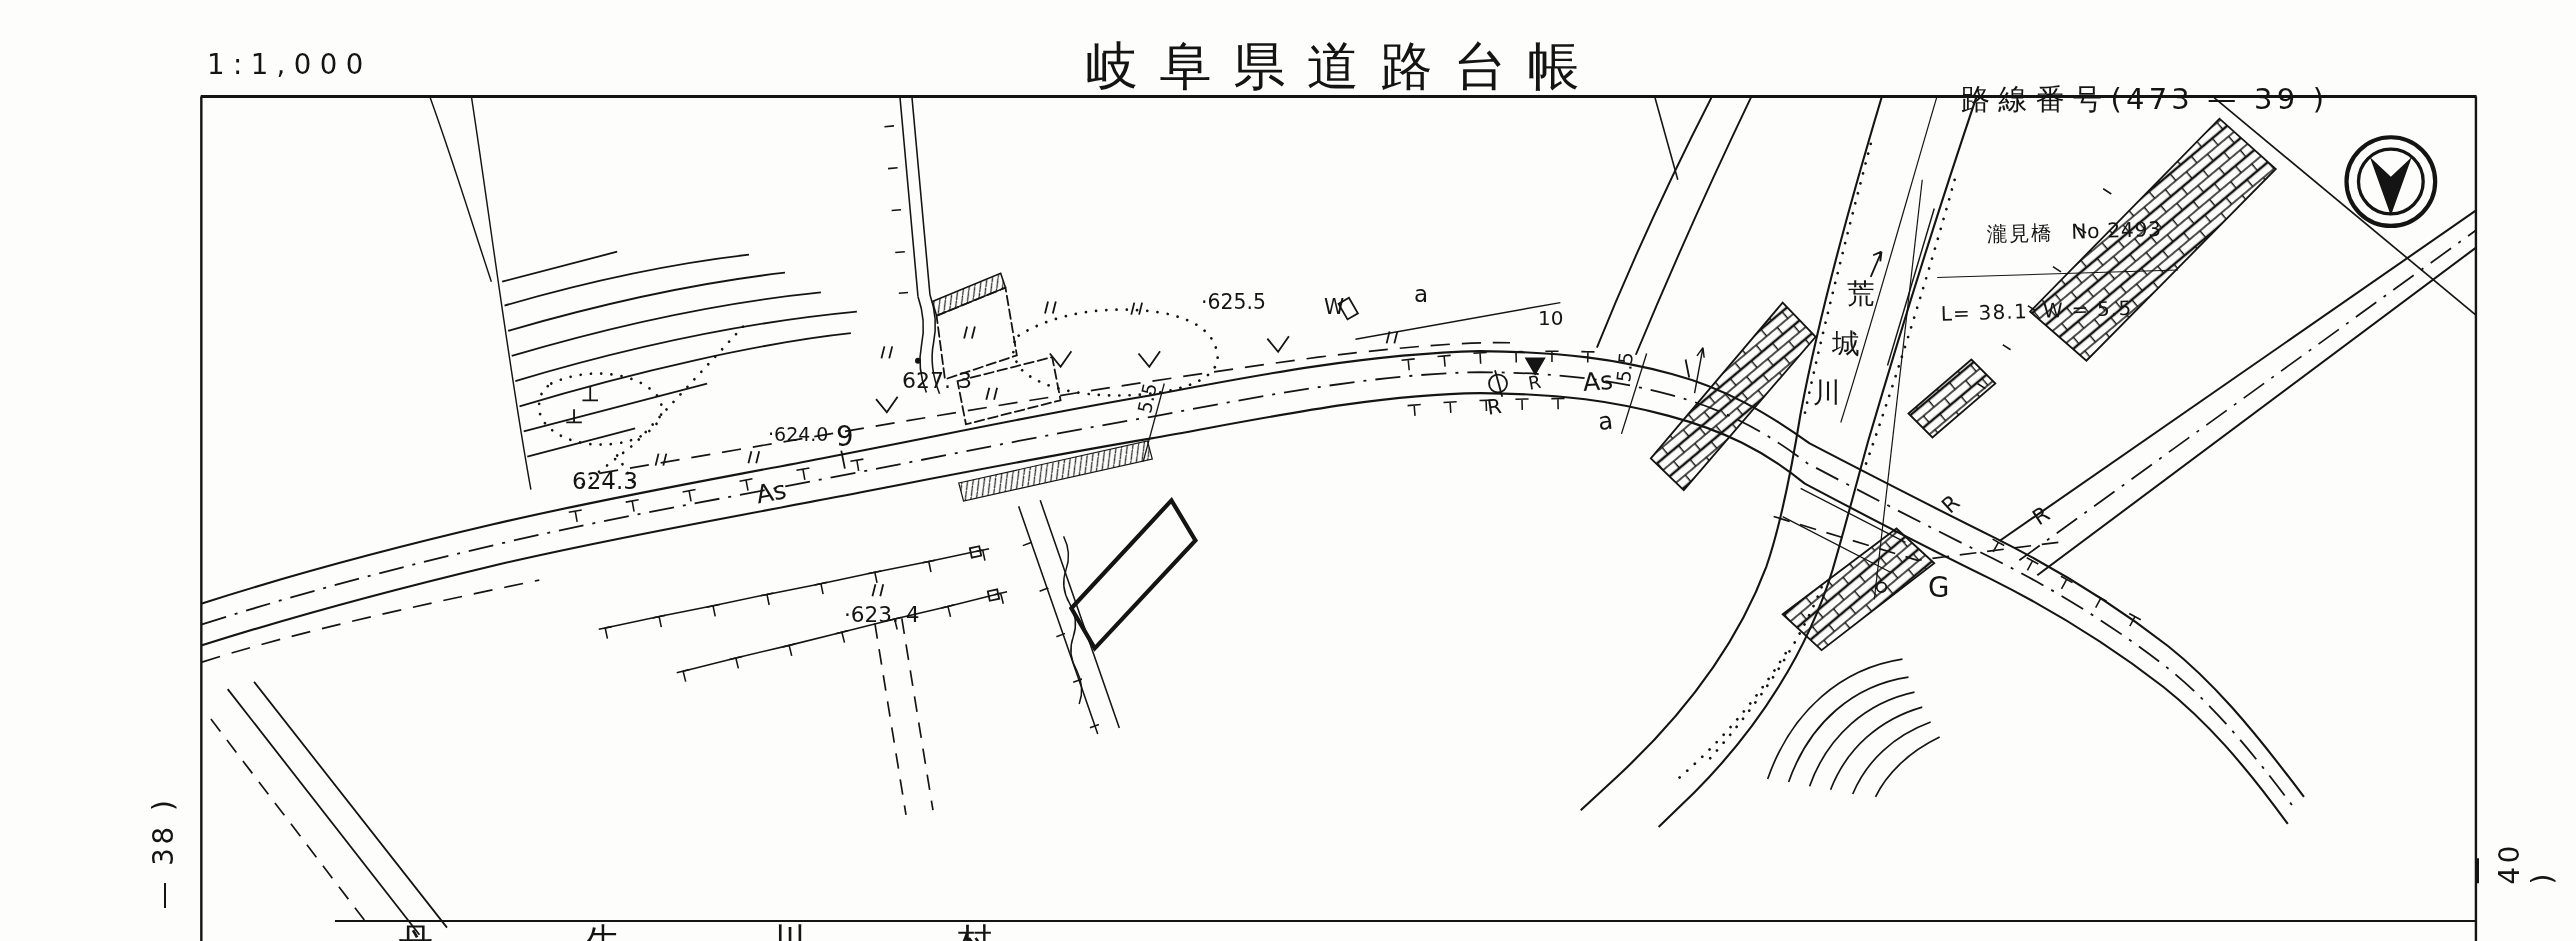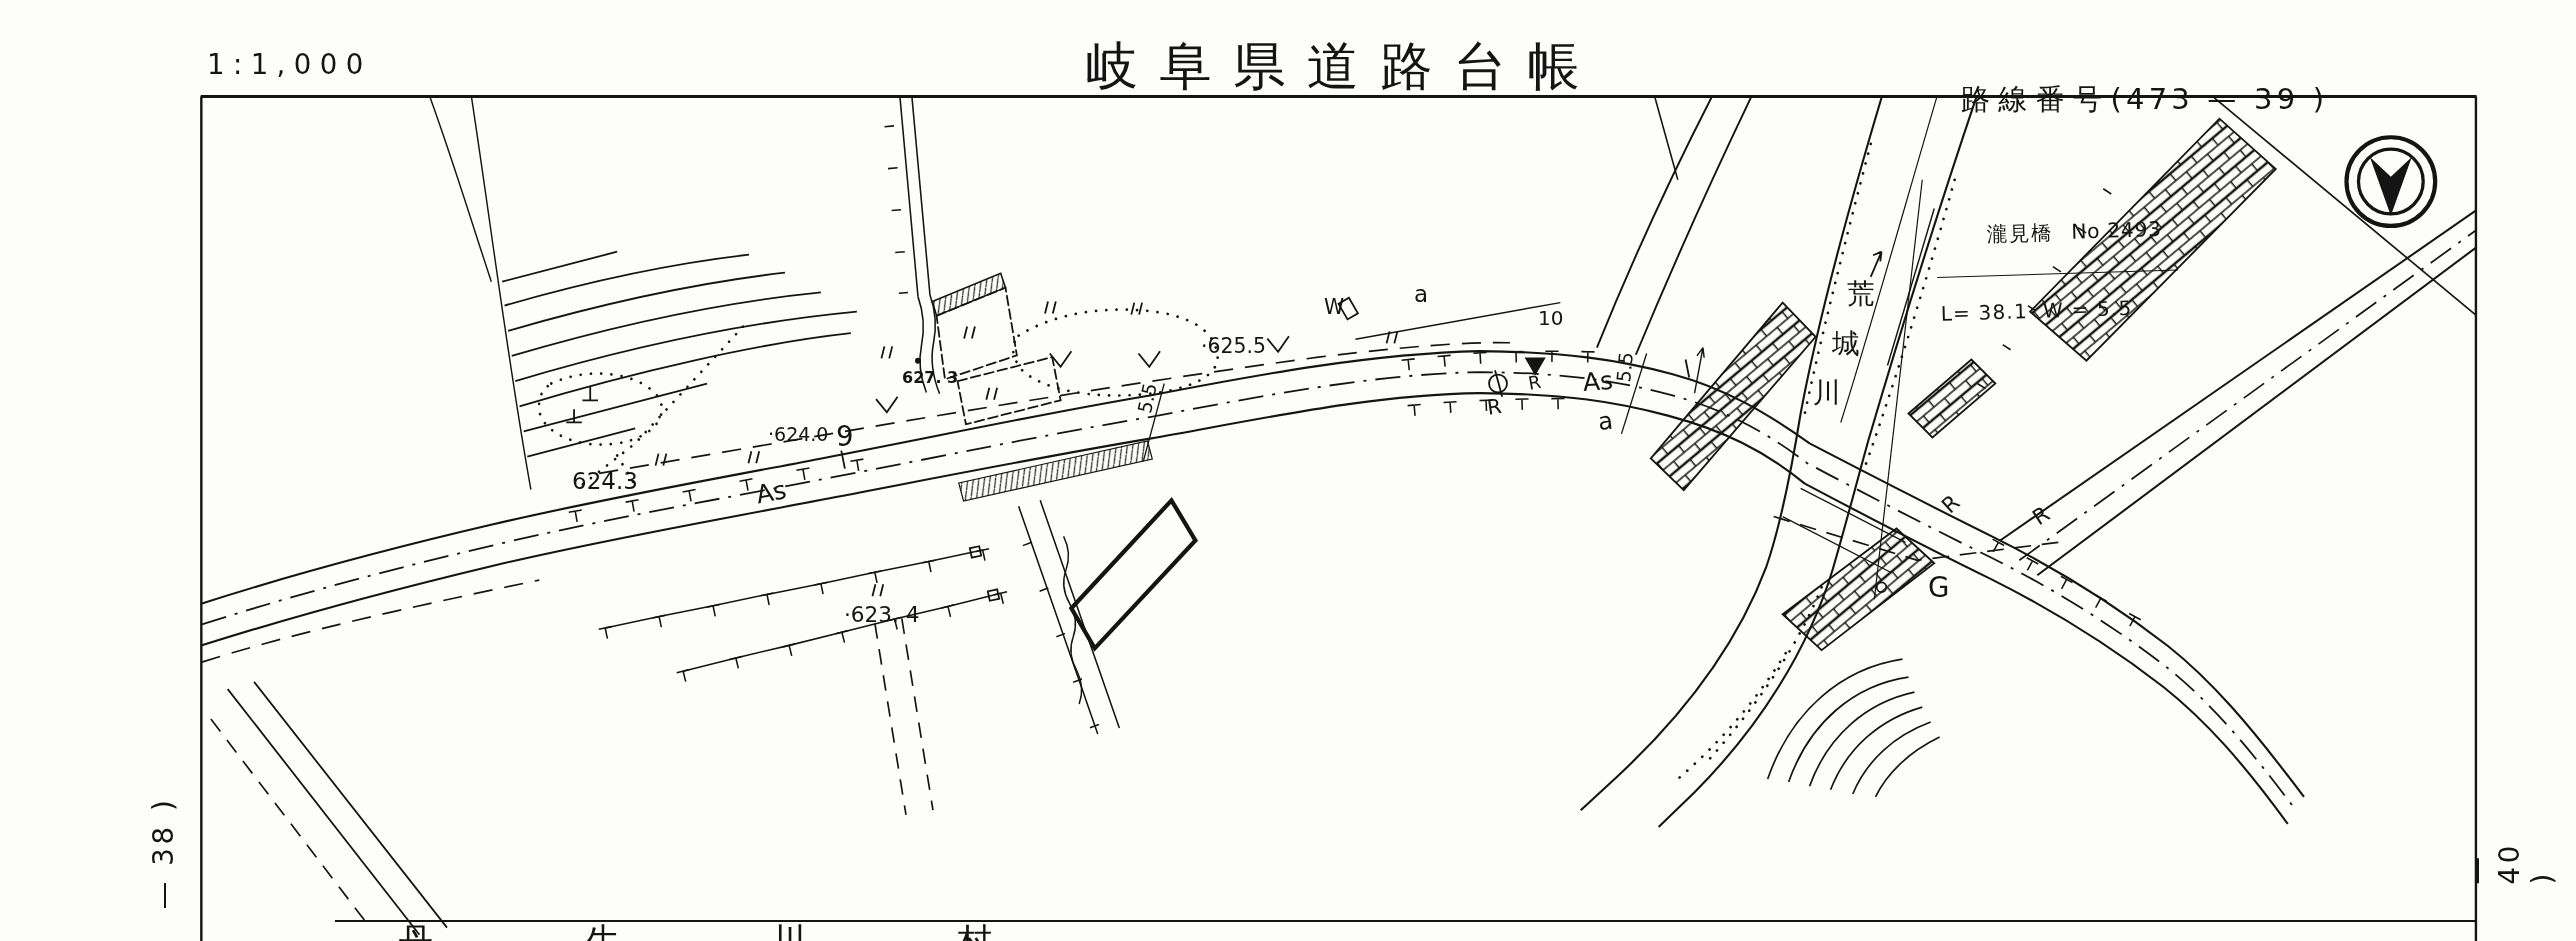--- a/index.html
+++ b/index.html
@@ -200,22 +200,22 @@
   <div class="sheet r">— 40 )</div>
 
   <div class="abs bridge">
     <div class="r1">
       <span>瀧見橋</span><span class="num">No 2493</span>
     </div>
     <div class="r2">L= 38.1  W = 5.5</div>
   </div>
 
   <div id="labels">
-      <div class="ml" style="left: 1201px; top: 292px; font-size: 20.4px; margin-top: 44px;">·625.5</div>
-      <div class="ml" style="left: 902px; top: 370px; font-size: 16px; font-weight: bold;">627. 3</div>
+      <div class="ml" style="left: 1201px; top: 292px; font-size: 20.4px;">·625.5</div>
+      <div class="ml" style="left: 902px; top: 370px; font-size: 22px;">627. 3</div>
       <div class="ml" style="left: 768px; top: 425px; font-size: 19px;">·624.0</div>
       <div class="ml" style="left: 572px; top: 470px; font-size: 23px;">624.3</div>
       <div class="ml" style="left: 844px; top: 604px; font-size: 21.6px;">·623. 4</div>
       <div class="ml" style="left: 754px; top: 483px; font-size: 25px; transform: rotate(-11deg);">As</div>
       <div class="ml" style="left: 836px; top: 423px; font-size: 27.6px;">9</div>
       <div class="ml" style="left: 1538px; top: 308px; font-size: 20px;">10</div>
       <div class="ml" style="left: 1582px; top: 370px; font-size: 25px; transform: rotate(-4deg);">As</div>
       <div class="ml" style="left: 1527px; top: 375px; font-size: 18px; transform: rotate(-10deg);">R</div>
       <div class="ml" style="left: 1486px; top: 398px; font-size: 20.4px; transform: rotate(-8deg);">R</div>
       <div class="ml" style="left: 1414px; top: 283px; font-size: 23px;">a</div>

